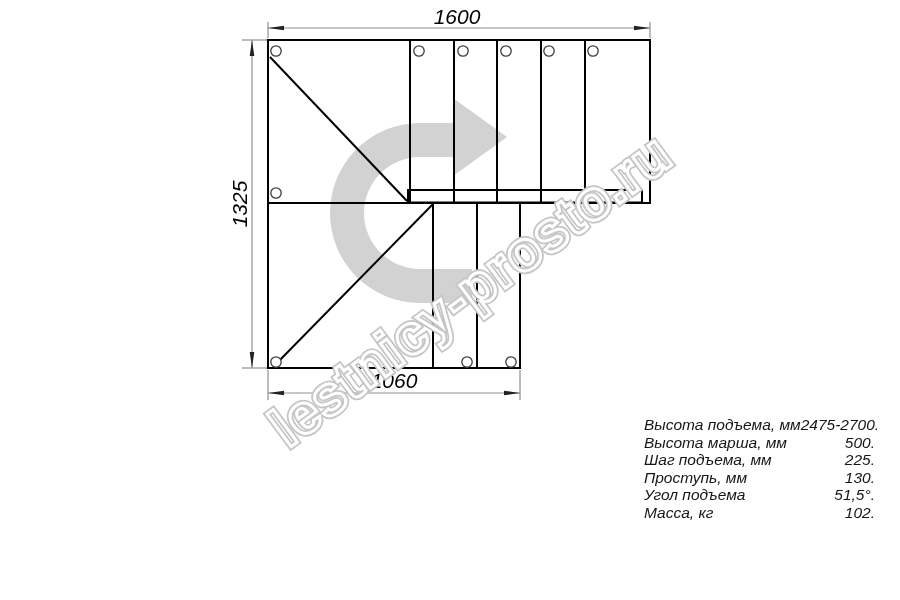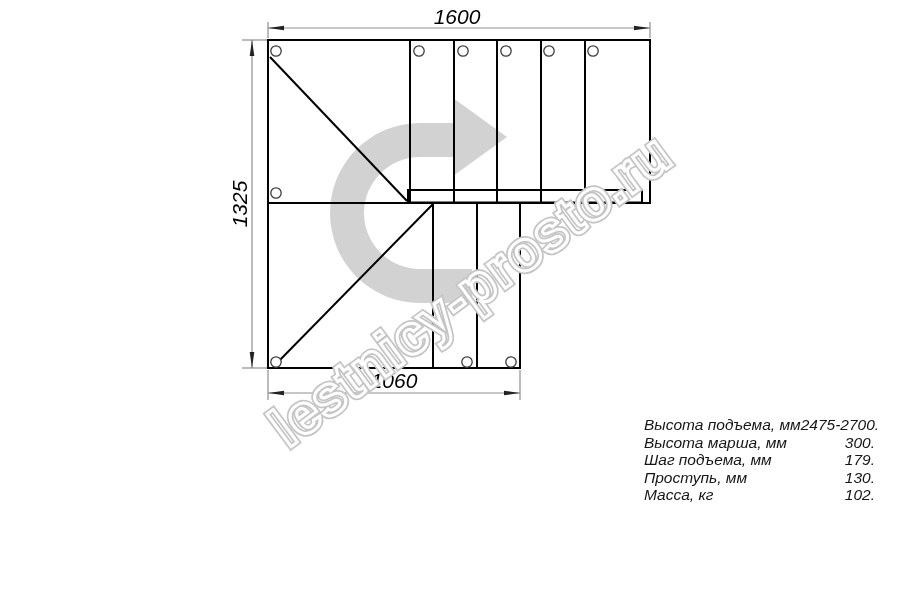--- a/index.html
+++ b/index.html
@@ -104,29 +104,33 @@
   </svg>
 
   
   <div class="spec-table">
     <div class="spec-row">
       <span class="spec-label">Высота подъема, мм</span>
       <span class="spec-value">2475-2700.</span>
     </div>
     <div class="spec-row">
       <span class="spec-label">Высота марша, мм</span>
-      <span class="spec-value">300.</span>
+      <span class="spec-value">500.</span>
     </div>
     <div class="spec-row">
       <span class="spec-label">Шаг подъема, мм</span>
-      <span class="spec-value">179.</span>
+      <span class="spec-value">225.</span>
     </div>
     <div class="spec-row">
       <span class="spec-label">Проступь, мм</span>
       <span class="spec-value">130.</span>
+    </div>
+    <div class="spec-row">
+      <span class="spec-label">Угол подъема</span>
+      <span class="spec-value">51,5°.</span>
     </div>
     <div class="spec-row">
       <span class="spec-label">Масса, кг</span>
       <span class="spec-value">102.</span>
     </div>
   </div>
 
 </div>
 
 </body></html>

